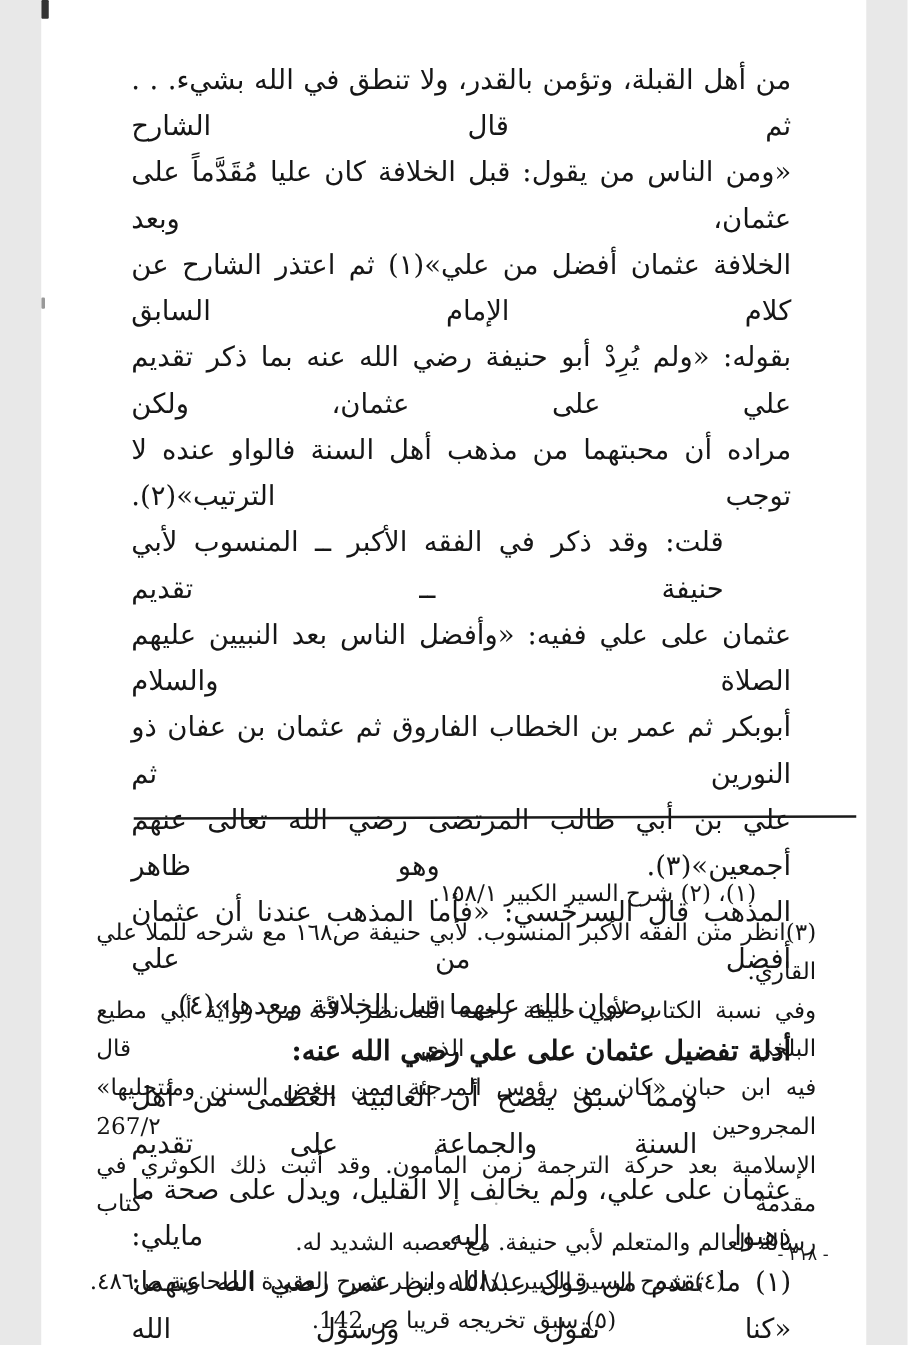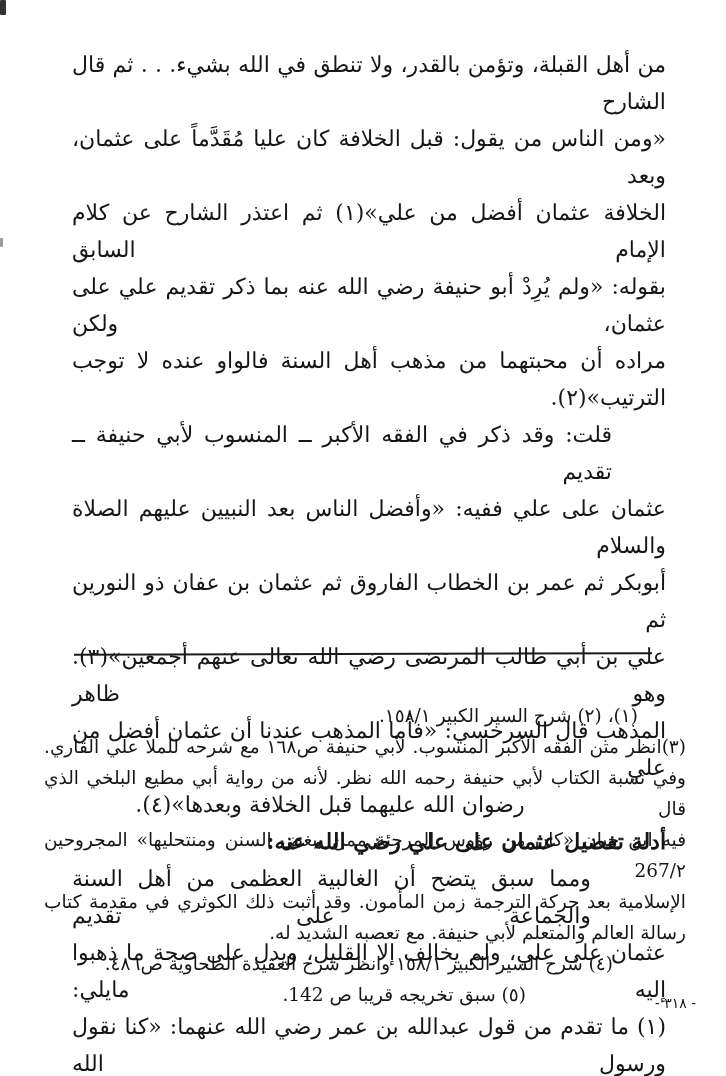--- a/index.html
+++ b/index.html
@@ -1,19 +1,19 @@
 <!DOCTYPE html>
 <html lang="ar" dir="rtl"><head>
 <meta charset="utf-8">
 <style>
   html,body{margin:0;padding:0;}
   body{background:#e8e8e8;font-family:"DejaVu Serif", serif;}
   .page{
     position:relative;
-    width:726px;height:1076px;
+    width:660px;height:1076px;
     margin:0 auto;
     background:#ffffff;
     color:#161616;
     overflow:hidden;
     direction:rtl;
   }
   .body-block{
     position:absolute;
     top:46px;right:60px;left:72px;
     font-size:22px;

